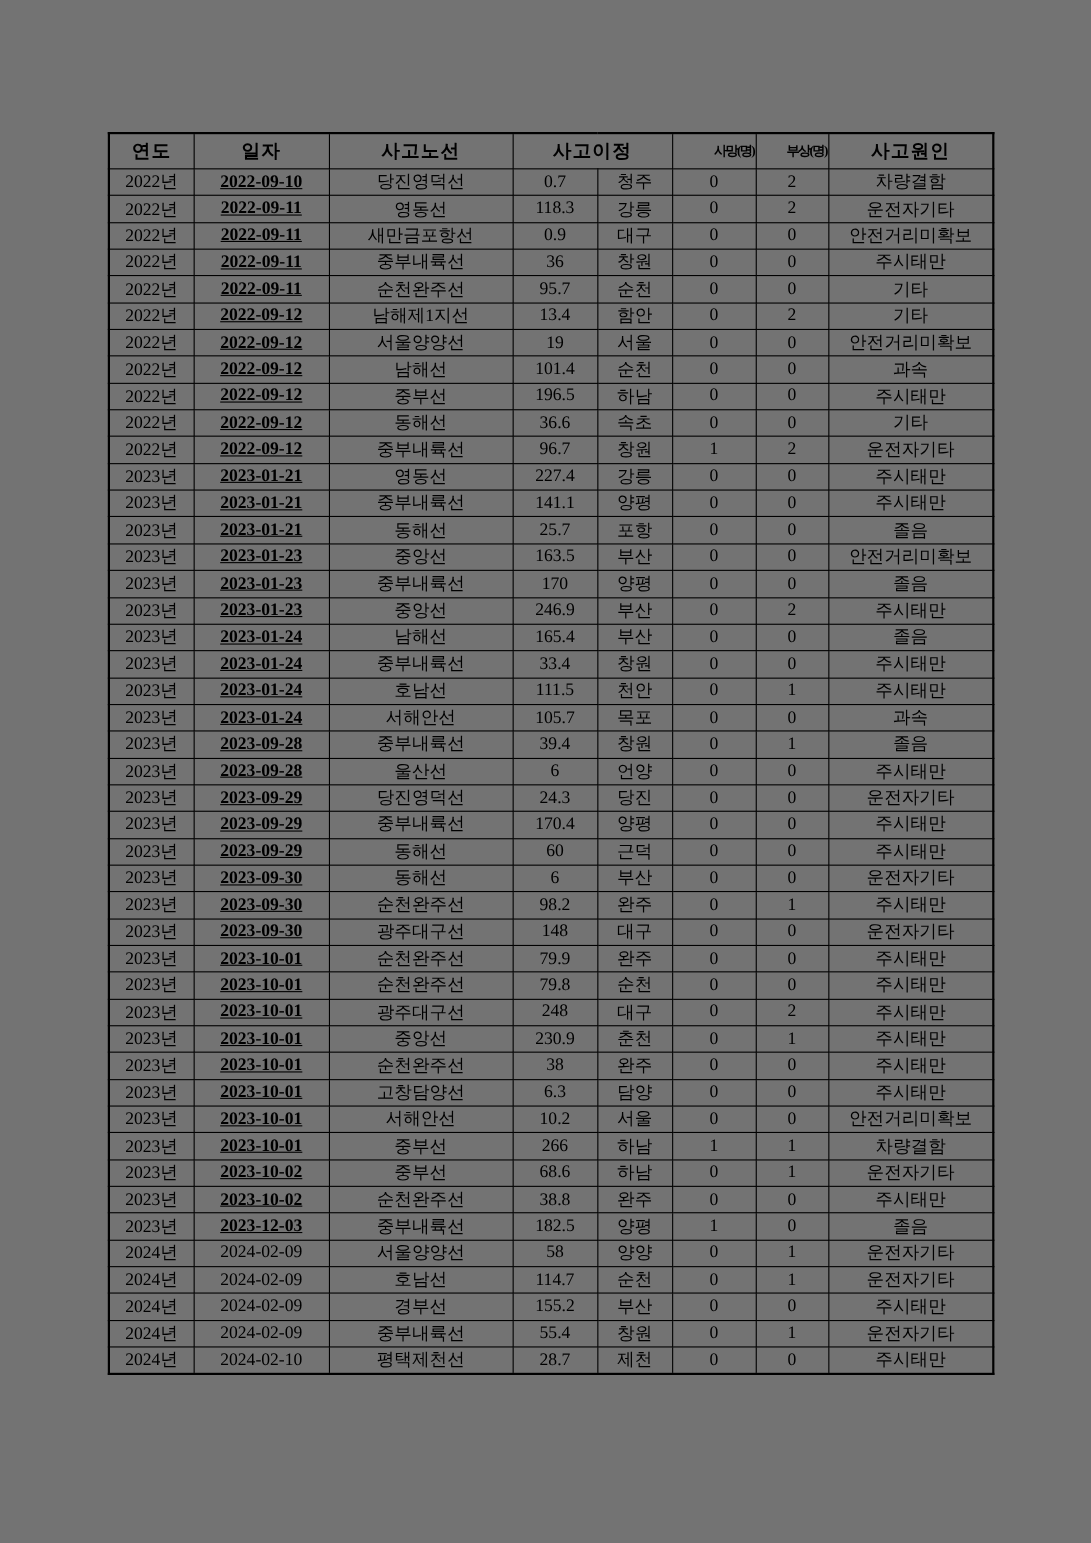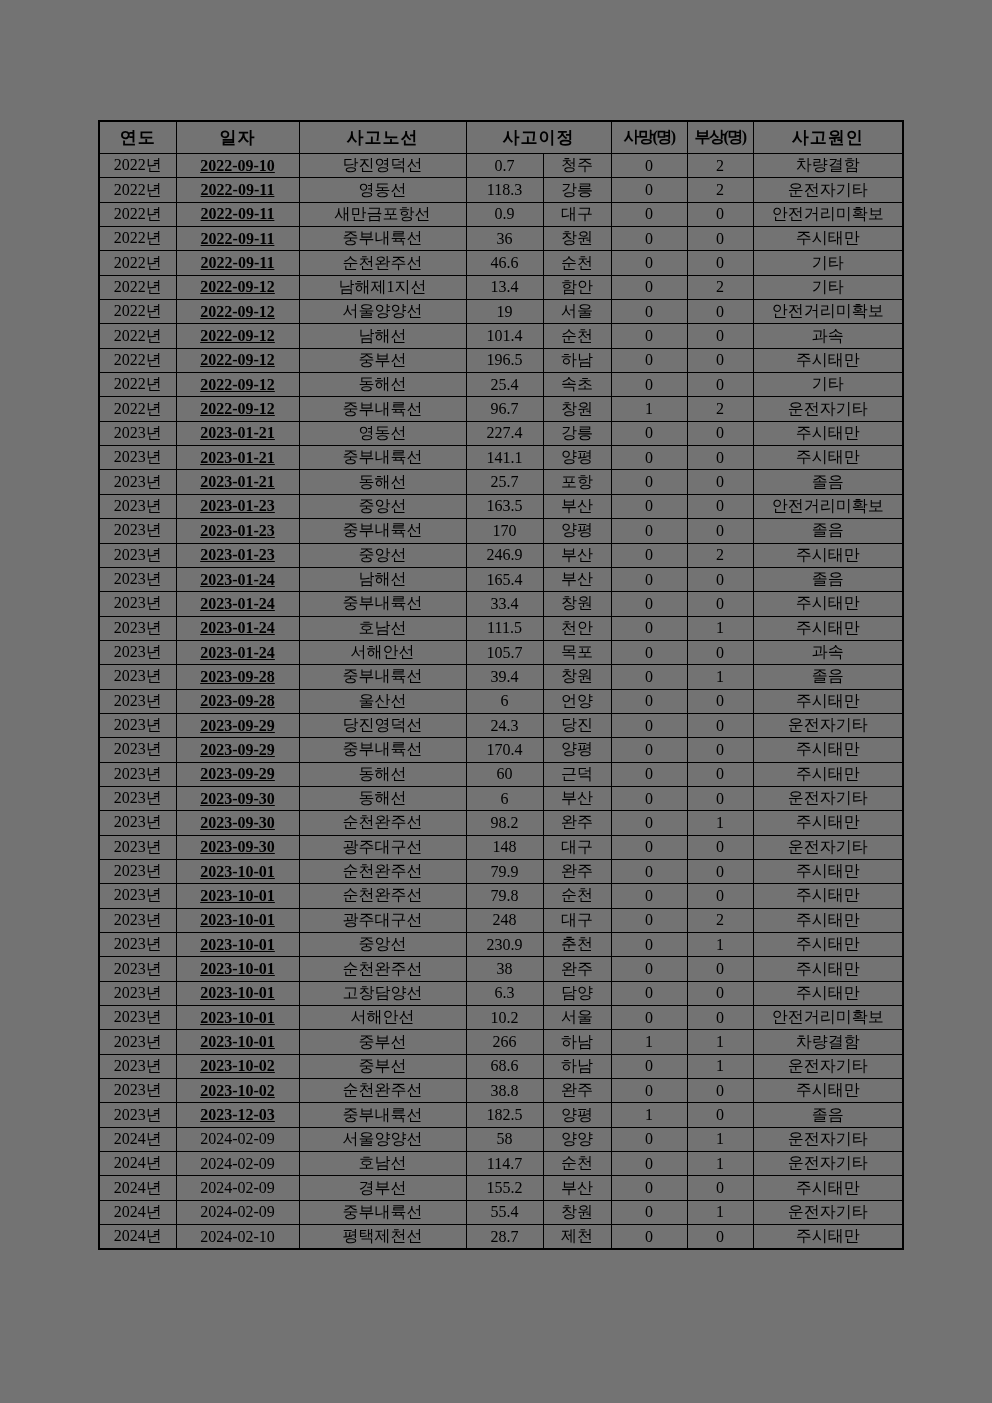--- a/index.html
+++ b/index.html
@@ -35,21 +35,22 @@
     white-space: nowrap;
   }
   table.doc-table thead th {
     height: 31px;
     font-size: 17px;
     font-weight: bold;
     letter-spacing: 1px;
   }
   table.doc-table thead th.condensed {
     letter-spacing: -1.5px;
-    font-size: 16px;
+    font-size: 12px;
+    text-align: right;
   }
   table.doc-table tbody td {
     height: 23.35px;
     font-size: 16px;
     font-weight: normal;
   }
   table.doc-table tbody td.bd {
     font-weight: bold;
     text-decoration: underline;
   }
@@ -118,21 +119,21 @@
           <td>36</td>
           <td>창원</td>
           <td>0</td>
           <td>0</td>
           <td>주시태만</td>
         </tr>
         <tr>
           <td>2022년</td>
           <td class="bd">2022-09-11</td>
           <td>순천완주선</td>
-          <td>46.6</td>
+          <td>95.7</td>
           <td>순천</td>
           <td>0</td>
           <td>0</td>
           <td>기타</td>
         </tr>
         <tr>
           <td>2022년</td>
           <td class="bd">2022-09-12</td>
           <td>남해제1지선</td>
           <td>13.4</td>
@@ -168,21 +169,21 @@
           <td>196.5</td>
           <td>하남</td>
           <td>0</td>
           <td>0</td>
           <td>주시태만</td>
         </tr>
         <tr>
           <td>2022년</td>
           <td class="bd">2022-09-12</td>
           <td>동해선</td>
-          <td>25.4</td>
+          <td>36.6</td>
           <td>속초</td>
           <td>0</td>
           <td>0</td>
           <td>기타</td>
         </tr>
         <tr>
           <td>2022년</td>
           <td class="bd">2022-09-12</td>
           <td>중부내륙선</td>
           <td>96.7</td>

